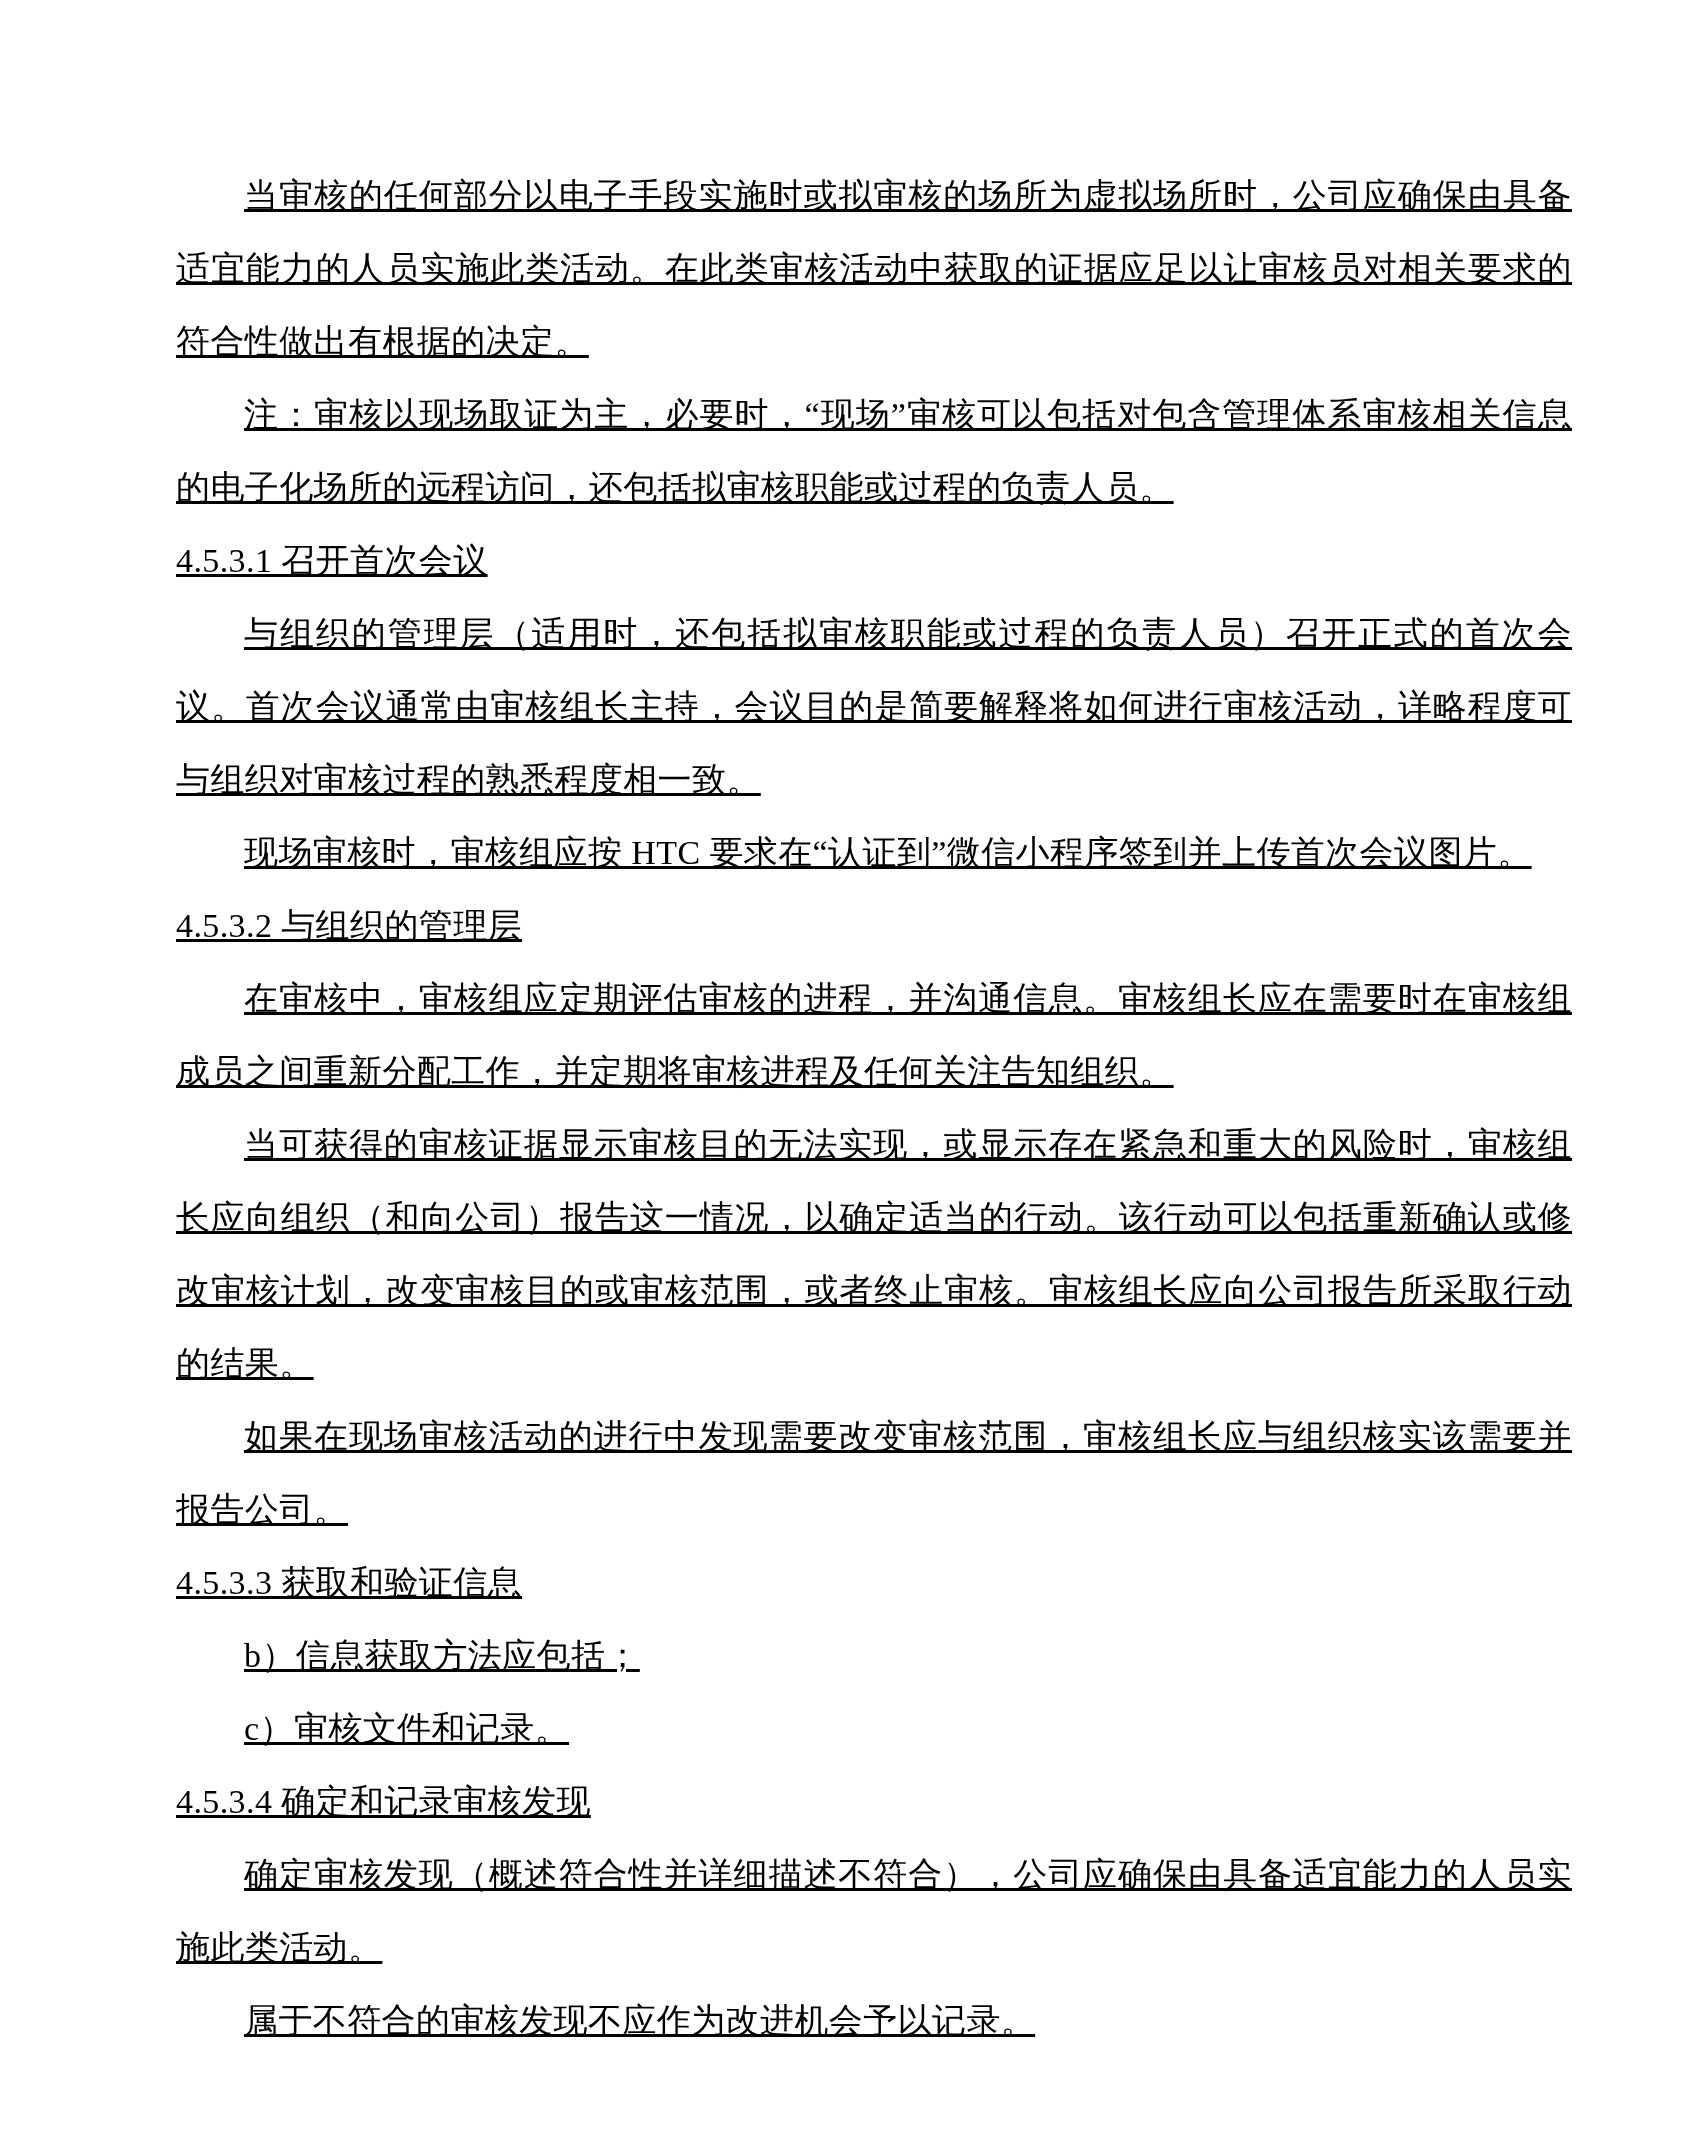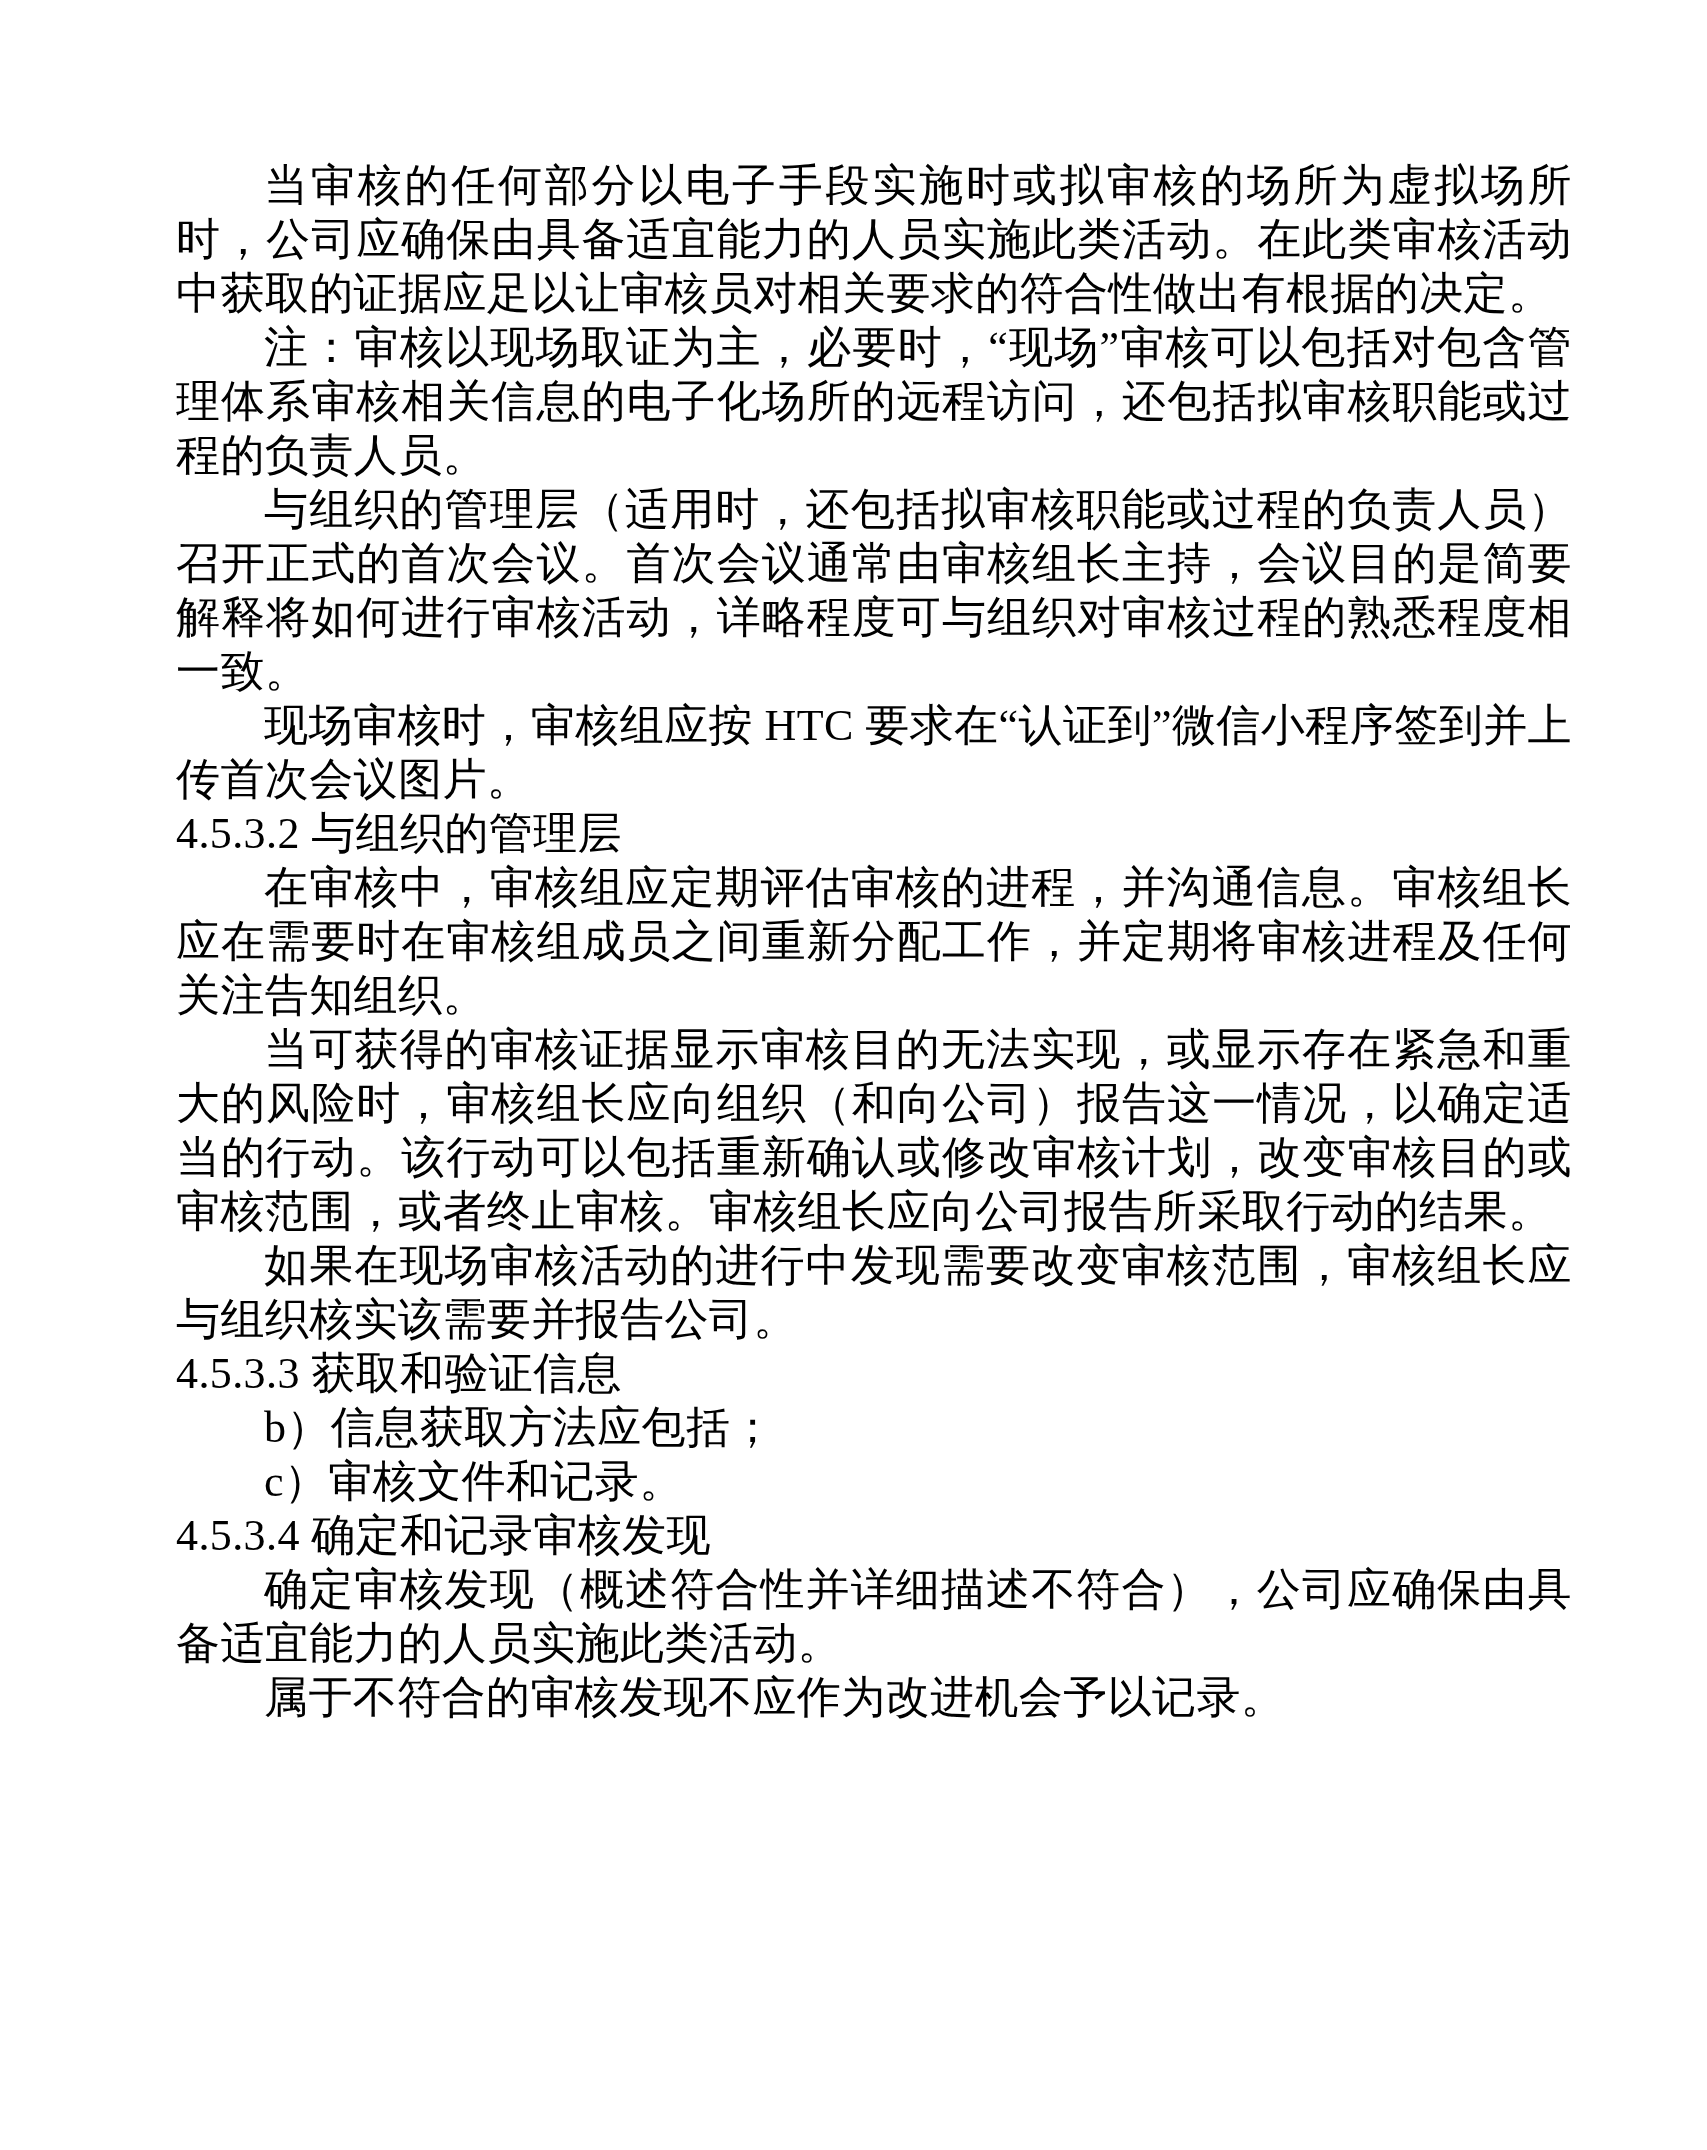--- a/index.html
+++ b/index.html
@@ -20,42 +20,44 @@
   }
   .content {
     position: absolute;
     left: 176px;
     top: 159px;
     width: 1396px;
   }
   .block {
     margin: 0;
     padding: 0;
-    font-size: 44px;
-    line-height: 54px;
+    font-size: 34px;
+    line-height: 73px;
     text-align: justify;
     overflow-wrap: anywhere;
     letter-spacing: 0.4px;
+    text-decoration: underline;
   }
   .para, .note, .list-item {
     text-indent: 2em;
   }
   .heading {
     text-indent: 0;
     font-weight: normal;
   }
 </style>
 </head>
 <body>
 
 <div class="page">
   <div class="content">
 
   <p class="block para">当审核的任何部分以电子手段实施时或拟审核的场所为虚拟场所时，公司应确保由具备适宜能力的人员实施此类活动。在此类审核活动中获取的证据应足以让审核员对相关要求的符合性做出有根据的决定。</p>
       <p class="block note">注：审核以现场取证为主，必要时，“现场”审核可以包括对包含管理体系审核相关信息的电子化场所的远程访问，还包括拟审核职能或过程的负责人员。</p>
+      <p class="block heading">4.5.3.1 召开首次会议</p>
       <p class="block para">与组织的管理层（适用时，还包括拟审核职能或过程的负责人员）召开正式的首次会议。首次会议通常由审核组长主持，会议目的是简要解释将如何进行审核活动，详略程度可与组织对审核过程的熟悉程度相一致。</p>
       <p class="block para">现场审核时，审核组应按 HTC 要求在“认证到”微信小程序签到并上传首次会议图片。</p>
       <p class="block heading">4.5.3.2 与组织的管理层</p>
       <p class="block para">在审核中，审核组应定期评估审核的进程，并沟通信息。审核组长应在需要时在审核组成员之间重新分配工作，并定期将审核进程及任何关注告知组织。</p>
       <p class="block para">当可获得的审核证据显示审核目的无法实现，或显示存在紧急和重大的风险时，审核组长应向组织（和向公司）报告这一情况，以确定适当的行动。该行动可以包括重新确认或修改审核计划，改变审核目的或审核范围，或者终止审核。审核组长应向公司报告所采取行动的结果。</p>
       <p class="block para">如果在现场审核活动的进行中发现需要改变审核范围，审核组长应与组织核实该需要并报告公司。</p>
       <p class="block heading">4.5.3.3 获取和验证信息</p>
       <p class="block list-item">b）信息获取方法应包括；</p>
       <p class="block list-item">c）审核文件和记录。</p>
       <p class="block heading">4.5.3.4 确定和记录审核发现</p>

